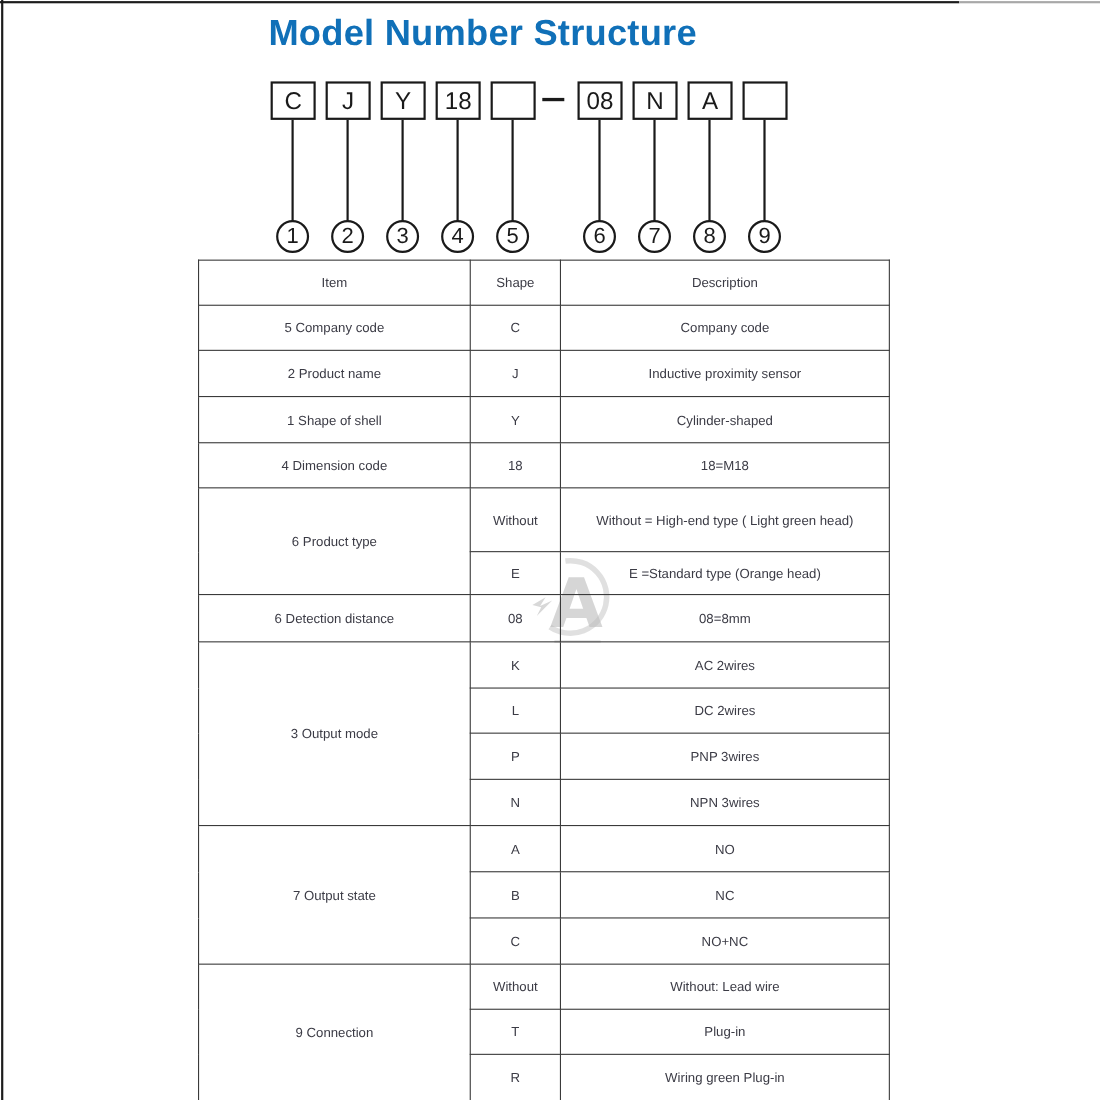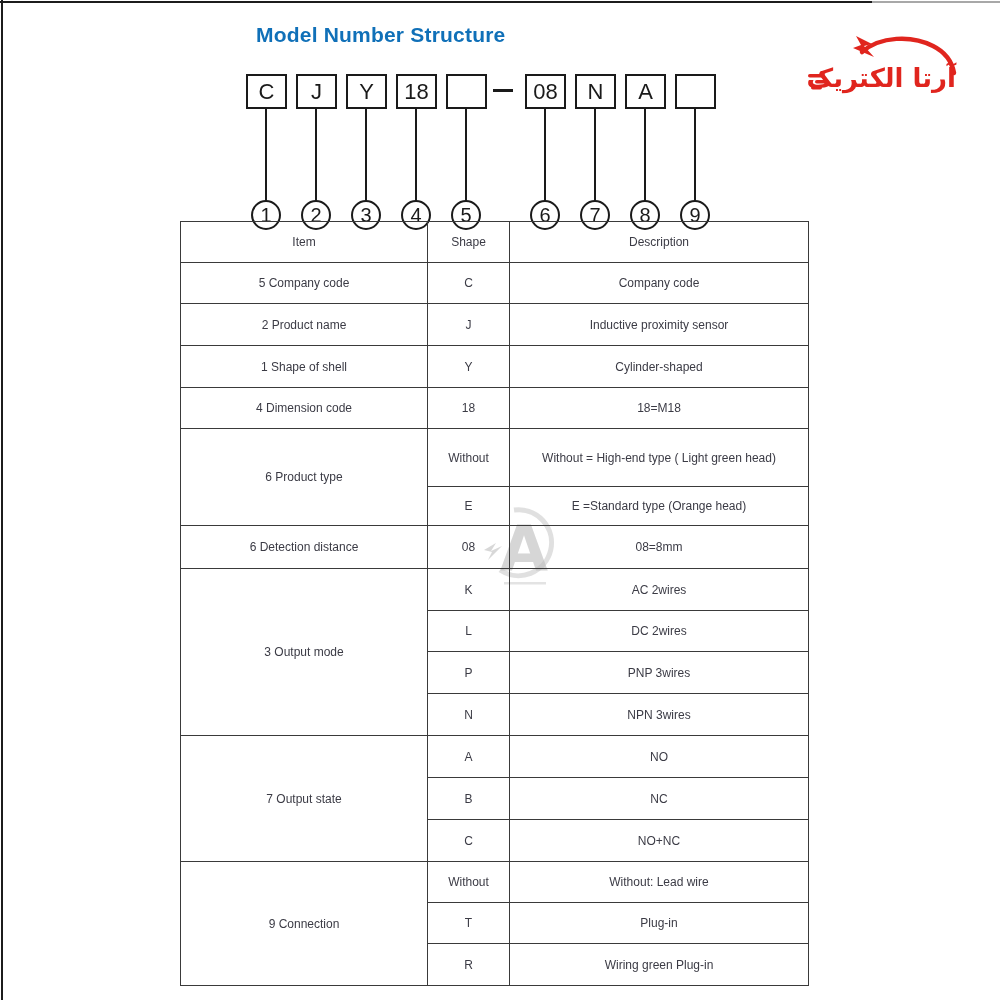--- a/index.html
+++ b/index.html
@@ -5,22 +5,22 @@
   html,body{margin:0;padding:0;background:#ffffff;}
   .page{
     position:relative;width:1000px;height:1000px;background:#ffffff;
     overflow:hidden;font-family:"Liberation Sans",sans-serif;
   }
   .edge-top{position:absolute;left:0;top:1px;width:872px;height:2px;background:#1c1c1c;}
   .edge-top-right{position:absolute;left:872px;top:1px;width:128px;height:2px;background:#a8a8a8;}
   .edge-left{position:absolute;left:1px;top:0;width:2px;height:1000px;background:#1c1c1c;}
 
   .page-title{
-    position:absolute;left:244px;top:11px;margin:12px;
-    font-size:21px;font-weight:bold;color:#1070b8;letter-spacing:0.2px;
+    position:absolute;left:244px;top:11px;margin:0;
+    font-size:33px;font-weight:bold;color:#1070b8;letter-spacing:0.2px;
   }
 
   .logo{position:absolute;left:806px;top:32px;width:152px;height:64px;}
 
   
   .mbox{
     position:absolute;top:74px;width:41px;height:35px;box-sizing:border-box;
     border:2px solid #1a1a1a;display:flex;align-items:center;justify-content:center;
     font-size:22px;color:#1a1a1a;background:#fff;
   }
@@ -31,21 +31,21 @@
     border:2px solid #1a1a1a;border-radius:50%;background:#fff;
     display:flex;align-items:center;justify-content:center;
     font-size:20px;color:#1a1a1a;
   }
 
   
   .watermark{position:absolute;left:480px;top:498px;width:90px;height:92px;pointer-events:none;}
 
   
   .code-table{
-    position:absolute;left:180px;top:221px;border-collapse:collapse;table-layout:fixed;
+    position:absolute;left:180px;top:236px;border-collapse:collapse;table-layout:fixed;
     width:628px;background:transparent;
   }
   .code-table td,.code-table th{
     border:1.5px solid #3a3a3a;text-align:center;vertical-align:middle;
     font-size:12px;font-weight:normal;color:#3b3b45;padding:0 4px;
     overflow:hidden;
   }
   .col-item{width:247px;}
   .col-code{width:82px;}
   .col-desc{width:299px;}
@@ -54,32 +54,20 @@
 <body>
 
 <div class="page">
 
   <div class="edge-top"></div>
   <div class="edge-top-right"></div>
   <div class="edge-left"></div>
 
   <h1 class="page-title">Model Number Structure</h1>
 
-  <div class="logo">
-    <svg width="152" height="64" viewBox="0 0 152 64">
-      <path d="M56 20 C 74 4, 106 3, 127 14 C 139 20, 146 30, 148 41" stroke="#e0251e" stroke-width="4.5" fill="none" stroke-linecap="round"></path>
-      <path d="M50 4 L66 12 L58 14 L68 25 L47 16 L55 13 Z" fill="#e0251e"></path>
-      <g fill="#e0251e">
-        <rect x="2" y="42" width="17" height="3.6" rx="1.8"></rect>
-        <rect x="9" y="48" width="14" height="3.6" rx="1.8"></rect>
-        <rect x="5" y="54" width="11" height="3.6" rx="1.8"></rect>
-      </g>
-      <text x="150" y="55" text-anchor="end" font-size="26" font-weight="bold" fill="#e0251e" font-family="DejaVu Sans, sans-serif">آرتا الکتریک</text>
-    </svg>
-  </div>
 
   <div class="mbox" style="left:246px">C</div>
   <div class="mbox" style="left:296px">J</div>
   <div class="mbox" style="left:346px">Y</div>
   <div class="mbox" style="left:396px">18</div>
   <div class="mbox" style="left:446px"></div>
   <div class="dash"></div>
   <div class="mbox" style="left:525px">08</div>
   <div class="mbox" style="left:575px">N</div>
   <div class="mbox" style="left:625px">A</div>

